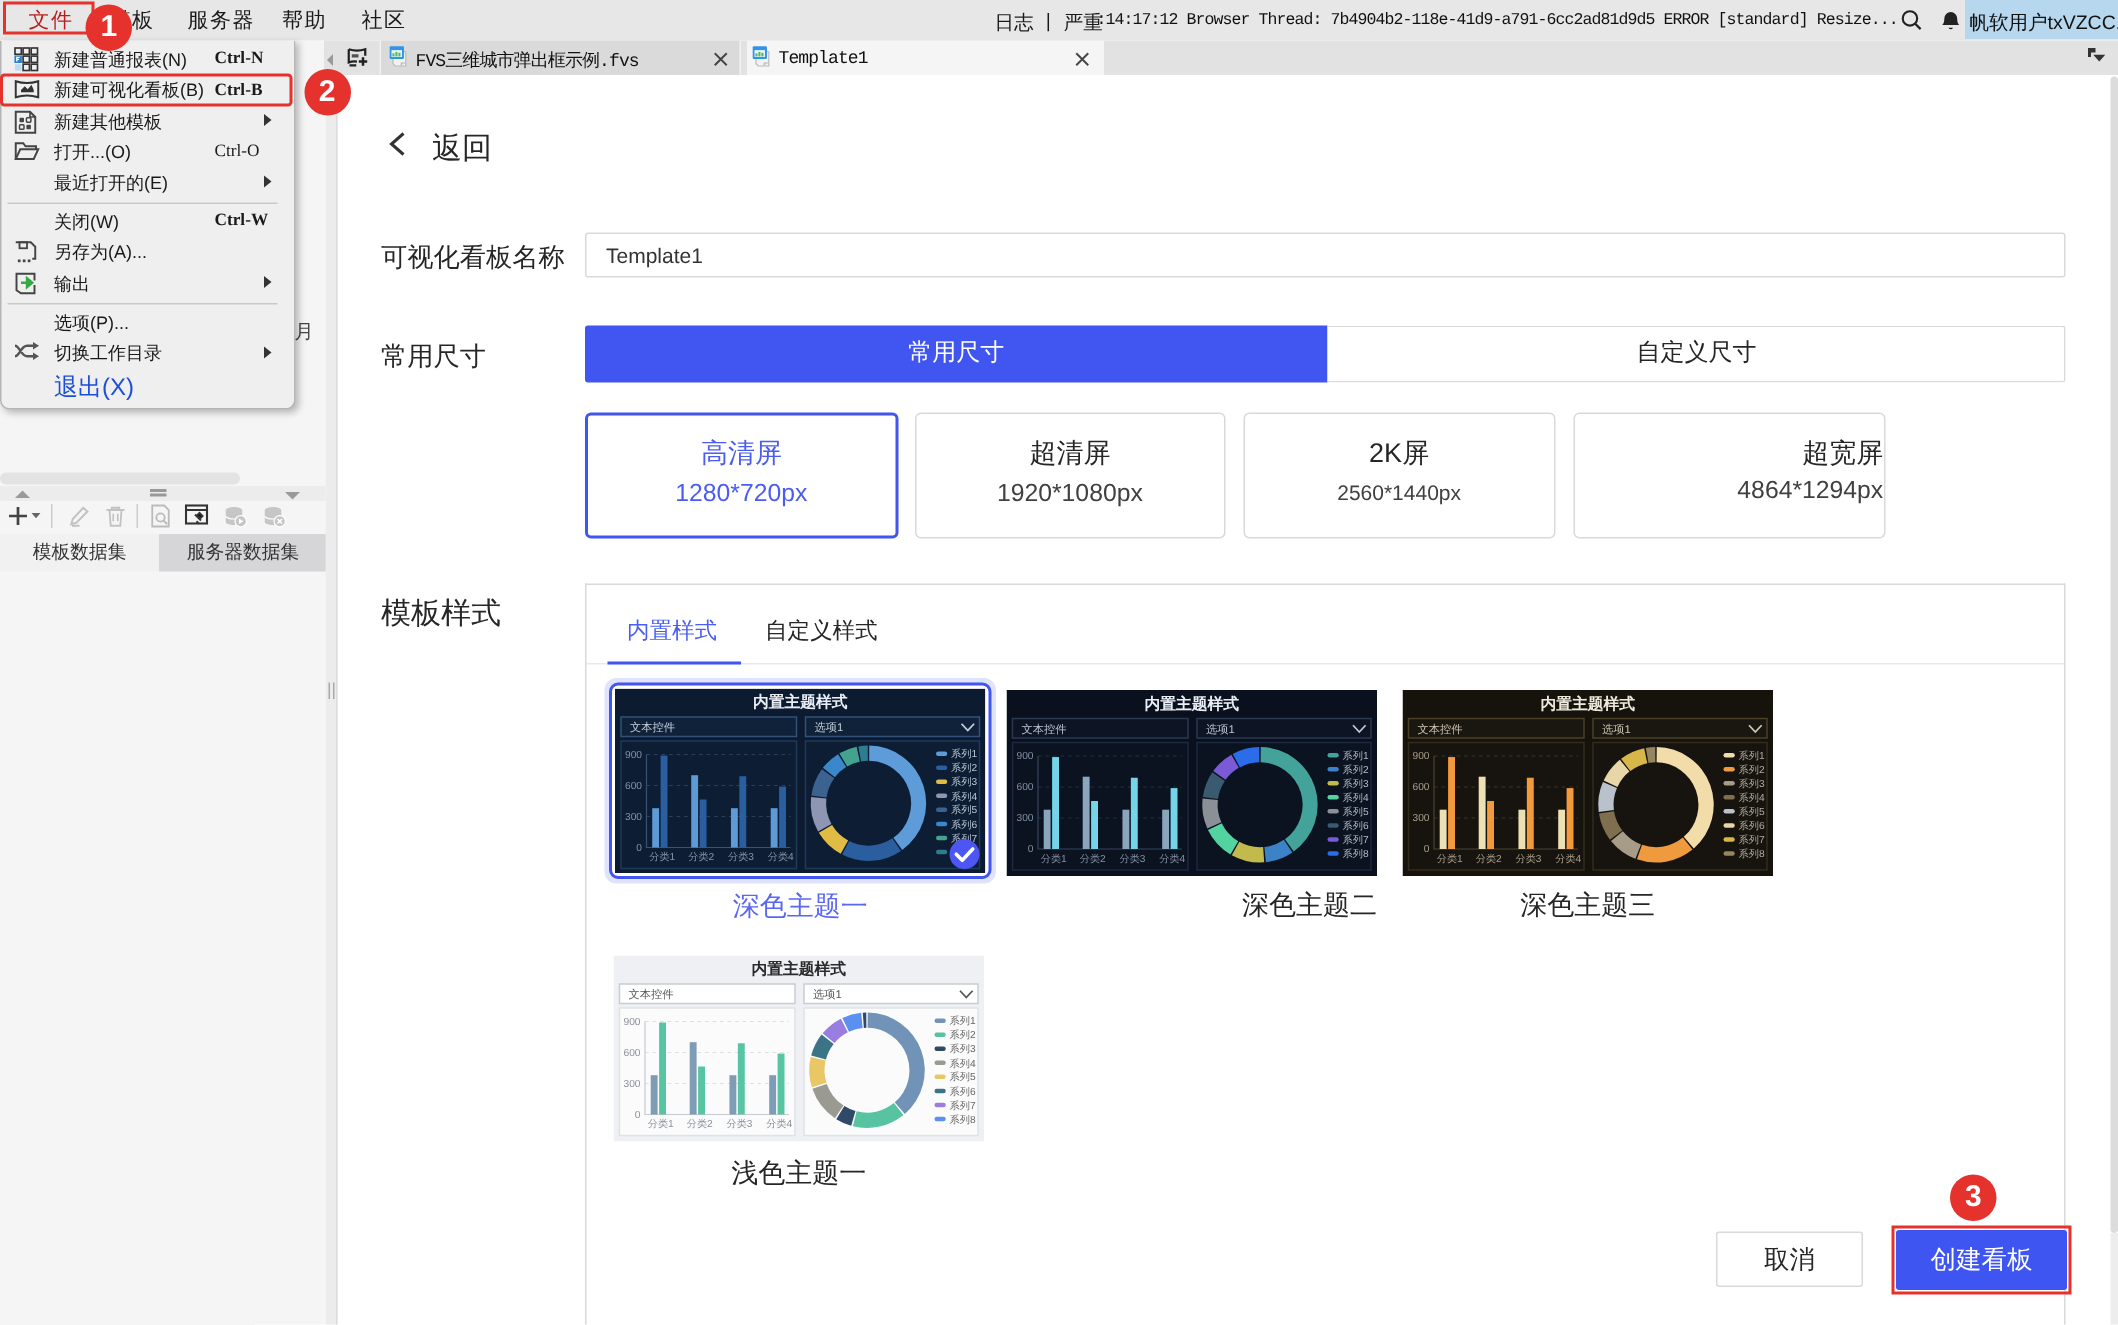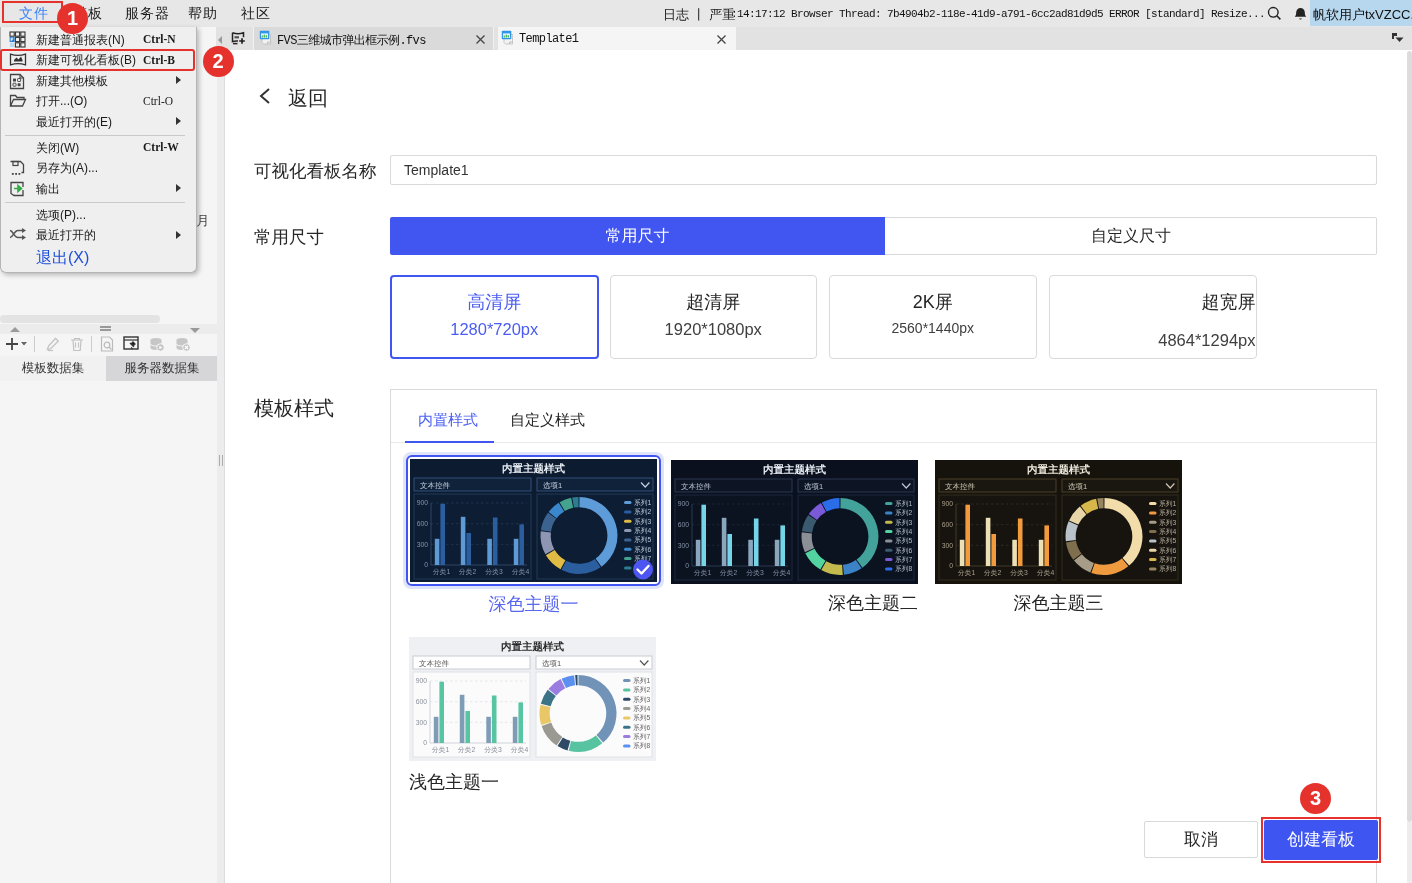--- a/index.html
+++ b/index.html
@@ -30,21 +30,21 @@
 <div class="abs" style="left:609.5px;top:275px;width:207.5px;height:84px;border:1px solid #d9d9d9;border-radius:4px;background:#fff;text-align:center">
   <div style="margin-top:14px;font-size:18px;color:#262626">超清屏</div>
   <div style="margin-top:6px;font-size:16.5px;color:#404040">1920*1080px</div>
 </div>
 <div class="abs" style="left:829px;top:275px;width:207.5px;height:84px;border:1px solid #d9d9d9;border-radius:4px;background:#fff;text-align:center">
   <div style="margin-top:14px;font-size:18px;color:#262626">2K屏</div>
   <div style="margin-top:6px;font-size:14px;color:#404040">2560*1440px</div>
 </div>
 <div class="abs" style="left:1049px;top:275px;width:207.5px;height:84px;border:1px solid #d9d9d9;border-radius:4px;background:#fff;text-align:right">
   <div style="margin-top:14px;font-size:18px;color:#262626">超宽屏</div>
-  <div style="margin-top:17px;font-size:16.5px;color:#404040">4864*1294px</div>
+  <div style="margin-top:4px;font-size:16.5px;color:#404040">4864*1294px</div>
 </div>
 
 <div class="abs" style="left:254px;top:395px;font-size:20px;color:#262626">模板样式</div>
 <div class="abs" style="left:390px;top:389px;width:987px;height:494px;border:1px solid #d9d9d9;border-bottom:none;background:#fff"></div>
 <div class="abs" style="left:418px;top:411px;font-size:15px;color:#4a5ef2">内置样式</div>
 <div class="abs" style="left:510px;top:411px;font-size:15px;color:#262626">自定义样式</div>
 <div class="abs" style="left:391px;top:442px;width:985px;height:1px;background:#e9e9e9"></div>
 <div class="abs" style="left:405px;top:440.5px;width:89px;height:2.5px;background:#4155f0"></div>
 
 <div style="position:absolute;left:403px;top:452px;width:261px;height:137px;border-radius:8px;background:#dfe3fb"></div>
@@ -277,23 +277,23 @@
       <rect x="214" y="98.1" width="7.5" height="3" rx="1.5" fill="#9a7de0"></rect>
       <text x="224" y="102.0" font-size="6.8" fill="#666666">系列7</text>
       <rect x="214" y="107.5" width="7.5" height="3" rx="1.5" fill="#5b8ff0"></rect>
       <text x="224" y="111.4" font-size="6.8" fill="#666666">系列8</text>
     </svg>
   </div>
 
 <div class="abs" style="left:406px;top:592px;width:255px;text-align:center;font-size:18px;color:#5a68f0">深色主题一</div>
 <div class="abs" style="left:671px;top:591px;width:247px;text-align:right;font-size:18px;color:#262626">深色主题二</div>
 <div class="abs" style="left:935px;top:591px;width:247px;text-align:center;font-size:18px;color:#262626">深色主题三</div>
-<div class="abs" style="left:409px;top:770px;width:247px;font-size:18px;color:#262626">浅色主题一</div>
-
-<div class="abs" style="left:1144px;top:821px;width:114px;height:37px;border:1px solid #d9d9d9;border-radius:2px;background:#fff;line-height:35px;text-align:center;font-size:17px;color:#262626">取消</div>
+<div class="abs" style="left:409px;top:770px;width:247px;text-align:center;font-size:18px;color:#262626">浅色主题一</div>
+
+<div class="abs" style="left:1144px;top:821px;width:98px;height:37px;border:1px solid #d9d9d9;border-radius:2px;background:#fff;line-height:35px;text-align:center;font-size:17px;color:#262626">取消</div>
 <div class="abs" style="left:1264px;top:820px;width:114px;height:40px;background:#3f55f2;border-radius:2px;line-height:40px;text-align:center;font-size:17px;color:#fff">创建看板</div>
 
 <div class="abs" style="left:1407px;top:822px;width:5px;height:61px;background:#ededed"></div>
 <div class="abs" style="left:1407px;top:51px;width:5px;height:771px;background:#dcdcdc;border-radius:3px"></div>
 
 <div class="abs" style="left:0;top:27px;width:217px;height:856px;background:#f5f5f6"></div>
 <div class="abs" style="left:189px;top:212px;font-size:13px;color:#444">1月</div>
 <div class="abs" style="left:0;top:315px;width:160px;height:7.5px;background:#e3e3e3;border-radius:4px"></div>
 <div class="abs" style="left:0;top:324px;width:217px;height:9.5px;background:#ececec"></div>
 <div class="abs" style="left:10px;top:326.5px;width:0;height:0;border-bottom:5px solid #9a9a9a;border-left:5.5px solid transparent;border-right:5.5px solid transparent"></div>
@@ -383,21 +383,21 @@
 <div class="abs" style="left:519px;top:32px;font-size:12px;color:#111;font-family:'Liberation Mono',monospace;letter-spacing:-0.6px">Template1</div>
 <svg class="abs" style="left:716px;top:34px" width="11" height="11" viewBox="0 0 11 11">
     <path d="M1.5 1.5l8 8m0-8l-8 8" stroke="#444" stroke-width="1.3"></path>
   </svg>
 <span class="abs" style="left:1391px;top:31px"><svg width="13" height="12" viewBox="0 0 13 12">
       <path d="M1 0h5v3H3v3H1z" fill="#333"></path>
       <path d="M4.5 4.5h8L8.5 9z" fill="#333"></path>
     </svg></span>
 
 <div class="abs" style="left:0;top:0;width:1412px;height:27px;background:#e7e7e7"></div>
-<div class="abs" style="left:19px;top:5px;font-size:14px;color:#3b82f6;letter-spacing:1px">文件</div>
+<div class="abs" style="left:19px;top:5px;font-size:14px;color:#b91c1c;letter-spacing:1px">文件</div>
 <div class="abs" style="left:73px;top:5px;font-size:14px;color:#1a1a1a;letter-spacing:1px">模板</div>
 <div class="abs" style="left:125px;top:5px;font-size:14px;color:#1a1a1a;letter-spacing:1px">服务器</div>
 <div class="abs" style="left:188px;top:5px;font-size:14px;color:#1a1a1a;letter-spacing:1px">帮助</div>
 <div class="abs" style="left:241px;top:5px;font-size:14px;color:#1a1a1a;letter-spacing:1px">社区</div>
 <div class="abs" style="left:663px;top:6px;font-size:13px;color:#1a1a1a">日志 丨 严重</div>
 <div class="abs" style="left:731px;top:7.5px;font-size:11px;color:#111;font-family:'Liberation Mono',monospace;letter-spacing:-0.6px">:14:17:12 Browser Thread: 7b4904b2-118e-41d9-a791-6cc2ad81d9d5 ERROR [standard] Resize...</div>
 <span class="abs" style="left:1267px;top:6px"><svg width="15" height="15" viewBox="0 0 15 15">
       <circle cx="6.3" cy="6.3" r="4.8" fill="none" stroke="#222" stroke-width="1.4"></circle>
       <path d="M9.8 9.8l3.6 3.6" stroke="#222" stroke-width="1.5"></path>
     </svg></span>
@@ -487,21 +487,21 @@
     </div>
     <div style="position:absolute;left:5px;top:174.6px;width:180px;height:1px;background:#c9c9c9"></div>
     <div style="position:absolute;left:0;top:177.6px;width:232px;height:20.6px">
       <span style="position:absolute;left:36px;top:2.2px;font-size:12px;color:#1a1a1a">选项(P)...</span>
     </div>
     <div style="position:absolute;left:0;top:198.2px;width:196px;height:20.6px">
       <span style="position:absolute;left:9px;top:2px"><svg width="18" height="14" viewBox="0 0 18 14">
           <path d="M1 10.5c3 0 4-7 8-7M1 3.5c3 0 4 7 8 7m0-7h4m-4 7h4" fill="none" stroke="#555" stroke-width="1.6"></path>
           <path d="M13 1l4 2.5-4 2.5zM13 8l4 2.5-4 2.5z" fill="#555"></path>
         </svg></span>
-      <span style="position:absolute;left:36px;top:2.2px;font-size:12px;color:#1a1a1a">最近打开的</span>
+      <span style="position:absolute;left:36px;top:2.2px;font-size:12px;color:#1a1a1a">切换工作目录</span>
       <span style="position:absolute;left:176px;top:5.5px;width:0;height:0;border-left:5px solid #333;border-top:4.5px solid transparent;border-bottom:4.5px solid transparent"></span>
     </div>
     <div style="position:absolute;left:0;top:218.8px;width:196px;height:20.6px">
       <span style="position:absolute;left:36px;top:2.2px;font-size:16px;color:#1d4ed8">退出(X)</span>
     </div>
   </div>
 
 <div class="abs" style="left:2px;top:1px;width:61px;height:21.5px;border:2px solid #e5322d"></div>
 <div class="abs" style="left:0px;top:49px;width:195px;height:22px;border:2px solid #e5322d;border-radius:3px"></div>
 <div class="abs" style="left:1261px;top:817px;width:120px;height:45.5px;border:2.5px solid #e5322d"></div>

